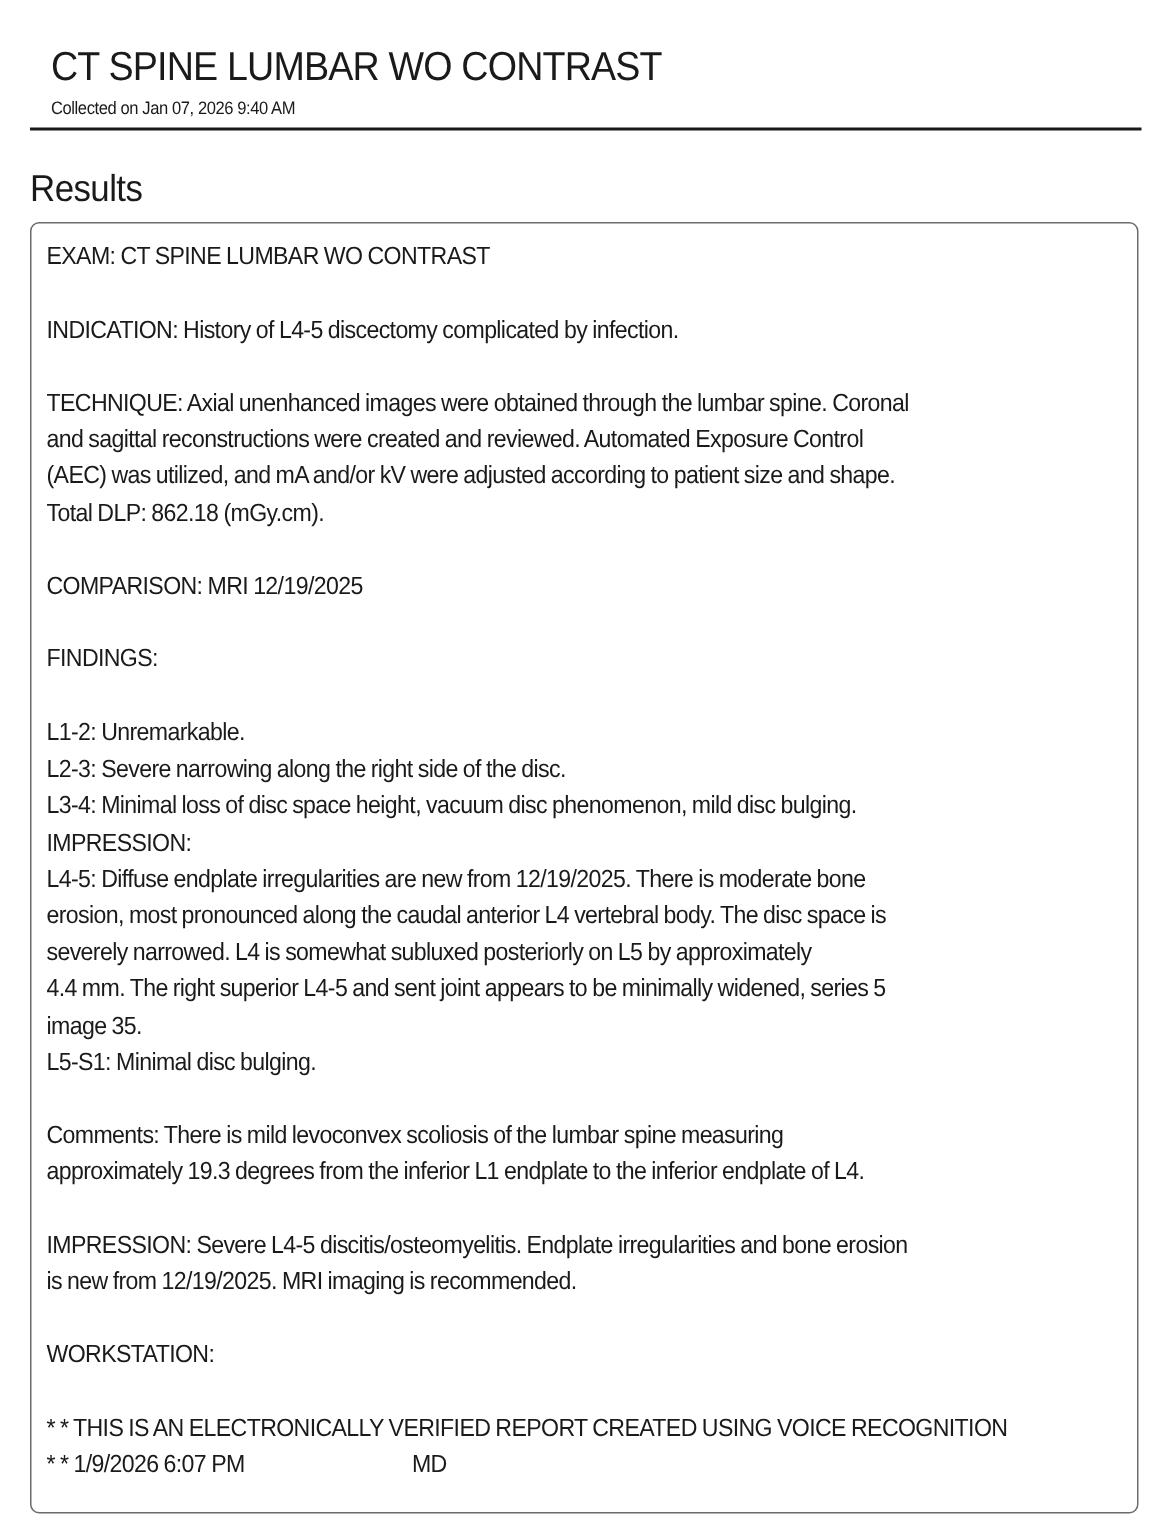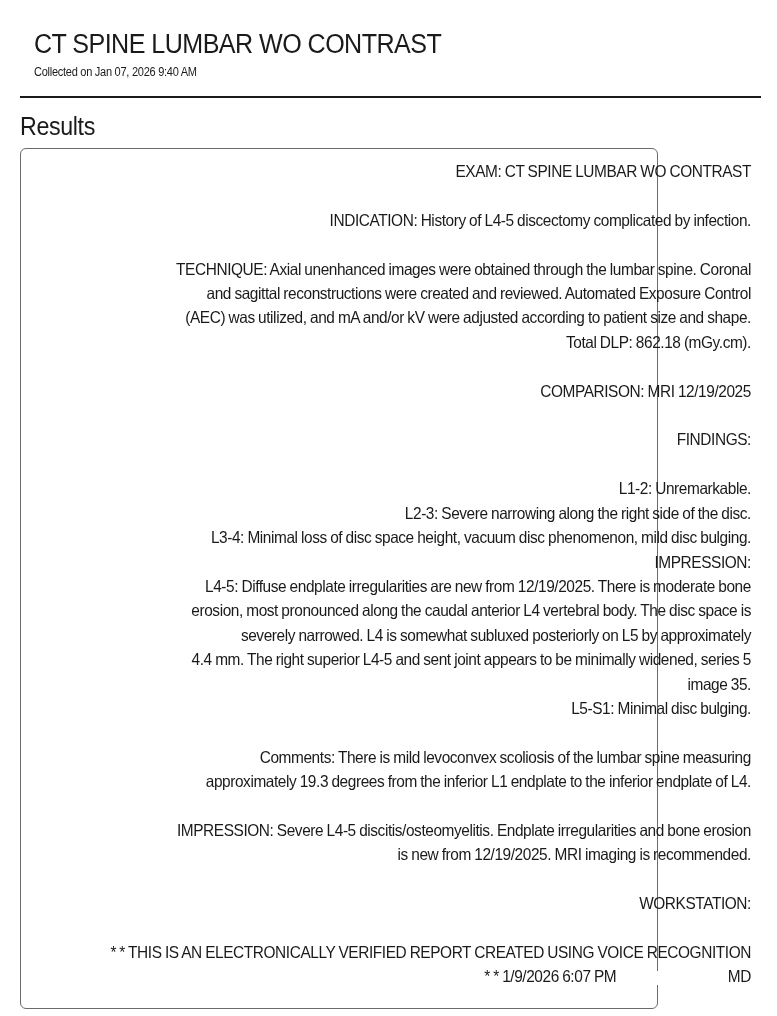--- a/index.html
+++ b/index.html
@@ -14,21 +14,21 @@
       font-family: "Liberation Sans", sans-serif;
       color: #1a1a1a;
       overflow: hidden;
     }
     .header {
       position: absolute;
       left: 20px;
       top: 26px;
       width: 741px;
       border-bottom: 2px solid #1a1a1a;
-      padding-bottom: 16px;
+      padding-bottom: 5px;
     }
     .title {
       margin: 0 0 0 14px;
       font-size: 27px;
       font-weight: normal;
       letter-spacing: -0.6px;
       line-height: 36px;
       transform: scaleX(0.93);
       transform-origin: left center;
       white-space: nowrap;
@@ -51,27 +51,26 @@
       font-weight: normal;
       line-height: 34px;
       letter-spacing: -0.4px;
       transform: scaleX(0.93);
       transform-origin: left center;
     }
     .results-box {
       position: absolute;
       left: 20px;
       top: 148px;
-      width: 638px;
+      width: 739px;
       height: 861px;
       box-sizing: border-box;
       border: 1.5px solid #6b6b6b;
       border-radius: 6px;
       padding: 10px 26px 0 10px;
-      text-align: right;
     }
     .report-text {
       font-size: 16.5px;
       line-height: 24.4px;
       letter-spacing: -0.45px;
       white-space: pre-wrap;
       word-spacing: -0.5px;
       transform: scaleX(0.935);
       transform-origin: left top;
       width: 770px;

